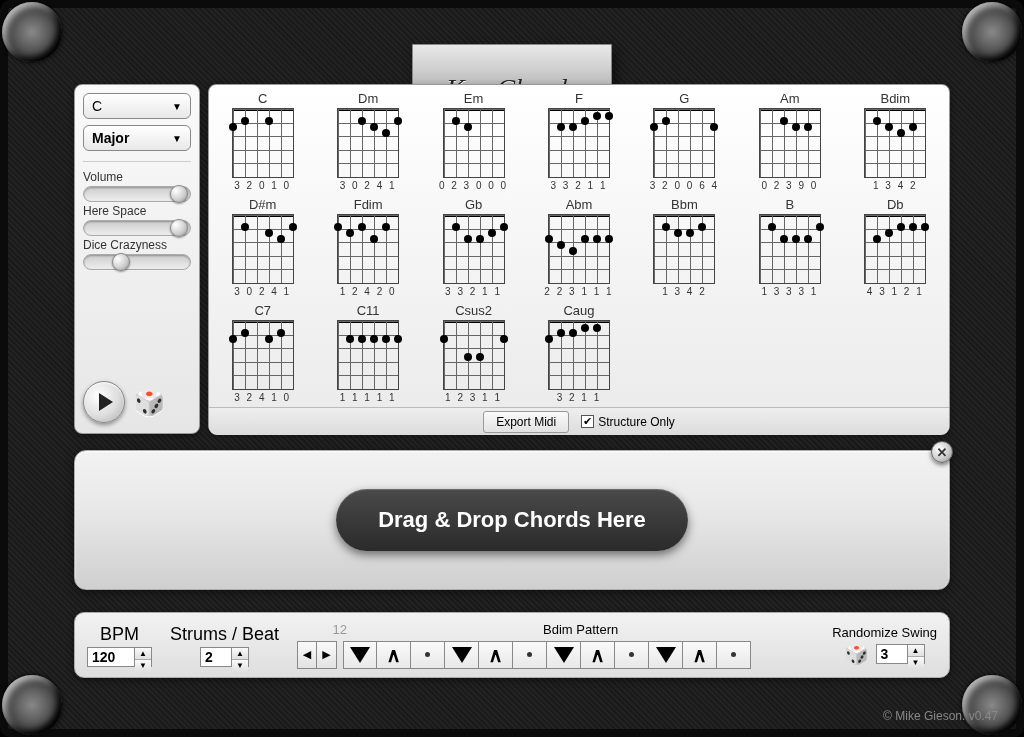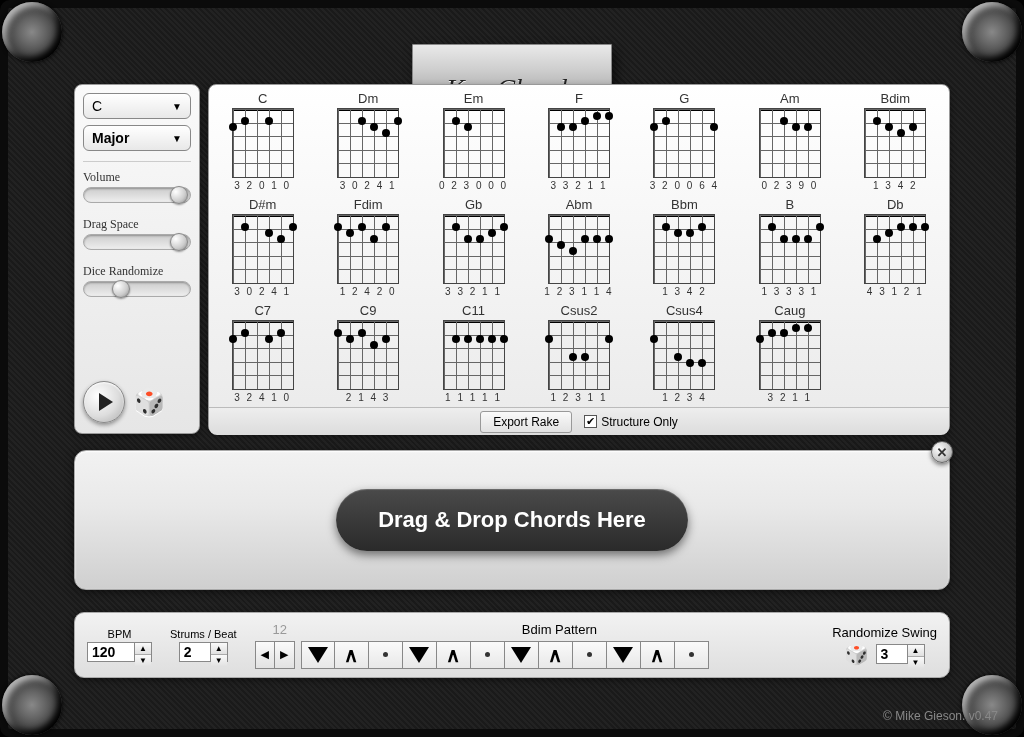--- a/index.html
+++ b/index.html
@@ -74,21 +74,21 @@
     border-radius: 6px;
     height: 26px; padding: 0 8px;
     margin-bottom: 6px;
     font-size: 14px;
   }
   .dropdown.bold { font-weight: bold; }
   .caret { font-size: 10px; }
 
   .side-panel hr { border:none; border-top:1px solid #ccc; margin:4px 0 8px; }
 
-  .slider-block { margin-bottom: 14px; font-family: Liberation Serif, serif; }
+  .slider-block { margin-bottom: 2px; }
   .slider-label { font-size: 12px; color:#333; margin-bottom: 2px; }
   .slider {
     position: relative; height: 16px;
     background: linear-gradient(#ccc,#eee);
     border:1px solid #aaa; border-radius: 8px;
     box-shadow: inset 0 1px 2px rgba(0,0,0,.3);
   }
   .slider .thumb {
     position:absolute; top:-2px;
     width:18px; height:18px; border-radius:50%;
@@ -232,41 +232,41 @@
 
   
   .bottom-bar {
     position:absolute; left:66px; right:66px; top: 604px; height: 66px;
     background: linear-gradient(#f2f2f2,#dedede);
     border:1px solid #aaa; border-radius:10px;
     box-shadow: 0 2px 6px rgba(0,0,0,.5);
     display:flex; align-items:center; padding:0 12px; gap:18px;
   }
   .num-field { display:flex; flex-direction:column; align-items:center; }
-  .num-field .lab { font-size:11px; margin-bottom:2px;}
+  .num-field .lab { font-size:18px; margin-bottom:2px;}
   .spinbox {
     display:flex; align-items:stretch;
     border:1px solid #888; background:#fff;
     height:20px;
   }
   .spinbox input {
     width:46px; border:none; font-size:14px; font-weight:bold;
     padding:0 4px; outline:none;
   }
   .spinbox.small input { width:30px; }
   .spin-btns { display:flex; flex-direction:column; border-left:1px solid #888;}
   .spin-btns div {
     width:16px; height:12px; font-size:8px; line-height:12px; text-align:center;
     background:linear-gradient(#fafafa,#e0e0e0);
   }
   .spin-btns div:first-child{border-bottom:1px solid #aaa;}
 
   .strum-area { flex:1; display:flex; flex-direction:column; }
   .strum-header { display:flex; font-size:13px; margin-bottom:4px; }
-  .strum-count { width:50px; color:#999; text-align:center;}
+  .strum-count { width:50px; color:#999; text-align:right;}
   .strum-title { flex:1; text-align:center; }
   .strum-row { display:flex; align-items:center; gap:0; }
   .nav-btn {
     width:20px; height:28px; border:1px solid #888;
     background:linear-gradient(#fafafa,#e2e2e2);
     display:flex; align-items:center; justify-content:center; font-size:11px;
   }
   .nav-btn + .nav-btn { border-left:none;}
   .strum-cells { display:flex; margin-left:6px; }
   .strum-cell {
@@ -321,27 +321,27 @@
       </div>
       <hr>
       <div id="sliders-host">
           <div class="slider-block">
             <div class="slider-label">Volume</div>
             <div class="slider">
               <div class="thumb" style="left:calc(90% - 9px)"></div>
             </div>
           </div>
           <div class="slider-block">
-            <div class="slider-label">Drag Space</div>
+            <div class="slider-label">Here Space</div>
             <div class="slider">
               <div class="thumb" style="left:calc(90% - 9px)"></div>
             </div>
           </div>
           <div class="slider-block">
-            <div class="slider-label">Dice Randomize</div>
+            <div class="slider-label">Dice Crazyness</div>
             <div class="slider">
               <div class="thumb" style="left:calc(35% - 9px)"></div>
             </div>
           </div>
         </div>
 
       <div class="play-row">
         <div class="play-btn">
             <span></span>
           </div>
@@ -452,21 +452,21 @@
           <div class="chord-cell">
             <div class="chord-name">Abm</div>
             <div class="fretboard">
               <div class="dot" style="left:0%;top:35%"></div>
               <div class="dot" style="left:20%;top:44%"></div>
               <div class="dot" style="left:40%;top:53%"></div>
               <div class="dot" style="left:60%;top:35%"></div>
               <div class="dot" style="left:80%;top:35%"></div>
               <div class="dot" style="left:100%;top:35%"></div>
             </div>
-            <div class="fingering">1 2 3 1 1 4</div>
+            <div class="fingering">2 2 3 1 1 1</div>
           </div>
           <div class="chord-cell">
             <div class="chord-name">Bbm</div>
             <div class="fretboard">
               <div class="dot" style="left:20%;top:17%"></div>
               <div class="dot" style="left:40%;top:26%"></div>
               <div class="dot" style="left:60%;top:26%"></div>
               <div class="dot" style="left:80%;top:17%"></div>
             </div>
             <div class="fingering">1 3 4 2</div>
@@ -497,31 +497,20 @@
             <div class="chord-name">C7</div>
             <div class="fretboard">
               <div class="dot" style="left:0%;top:26%"></div>
               <div class="dot" style="left:20%;top:17%"></div>
               <div class="dot" style="left:60%;top:26%"></div>
               <div class="dot" style="left:80%;top:17%"></div>
             </div>
             <div class="fingering">3 2 4 1 0</div>
           </div>
           <div class="chord-cell">
-            <div class="chord-name">C9</div>
-            <div class="fretboard">
-              <div class="dot" style="left:0%;top:17%"></div>
-              <div class="dot" style="left:20%;top:26%"></div>
-              <div class="dot" style="left:40%;top:17%"></div>
-              <div class="dot" style="left:60%;top:35%"></div>
-              <div class="dot" style="left:80%;top:26%"></div>
-            </div>
-            <div class="fingering">2 1 4 3</div>
-          </div>
-          <div class="chord-cell">
             <div class="chord-name">C11</div>
             <div class="fretboard">
               <div class="dot" style="left:20%;top:26%"></div>
               <div class="dot" style="left:40%;top:26%"></div>
               <div class="dot" style="left:60%;top:26%"></div>
               <div class="dot" style="left:80%;top:26%"></div>
               <div class="dot" style="left:100%;top:26%"></div>
             </div>
             <div class="fingering">1 1 1 1 1</div>
           </div>
@@ -529,43 +518,33 @@
             <div class="chord-name">Csus2</div>
             <div class="fretboard">
               <div class="dot" style="left:0%;top:26%"></div>
               <div class="dot" style="left:40%;top:53%"></div>
               <div class="dot" style="left:60%;top:53%"></div>
               <div class="dot" style="left:100%;top:26%"></div>
             </div>
             <div class="fingering">1 2 3 1 1</div>
           </div>
           <div class="chord-cell">
-            <div class="chord-name">Csus4</div>
-            <div class="fretboard">
-              <div class="dot" style="left:0%;top:26%"></div>
-              <div class="dot" style="left:40%;top:53%"></div>
-              <div class="dot" style="left:60%;top:62%"></div>
-              <div class="dot" style="left:80%;top:62%"></div>
-            </div>
-            <div class="fingering">1 2 3 4</div>
-          </div>
-          <div class="chord-cell">
             <div class="chord-name">Caug</div>
             <div class="fretboard">
               <div class="dot" style="left:0%;top:26%"></div>
               <div class="dot" style="left:20%;top:17%"></div>
               <div class="dot" style="left:40%;top:17%"></div>
               <div class="dot" style="left:60%;top:9.8%"></div>
               <div class="dot" style="left:80%;top:9.8%"></div>
             </div>
             <div class="fingering">3 2 1 1</div>
           </div>
         </div>
       <div class="chord-toolbar">
-        <button class="export-btn">Export Rake</button>
+        <button class="export-btn">Export Midi</button>
         <label class="structure-only">
           <span class="cb">✔</span>
           <span>Structure Only</span>
         </label>
       </div>
     </div>
 
   </div>
 
   <div class="dropzone-wrap">

